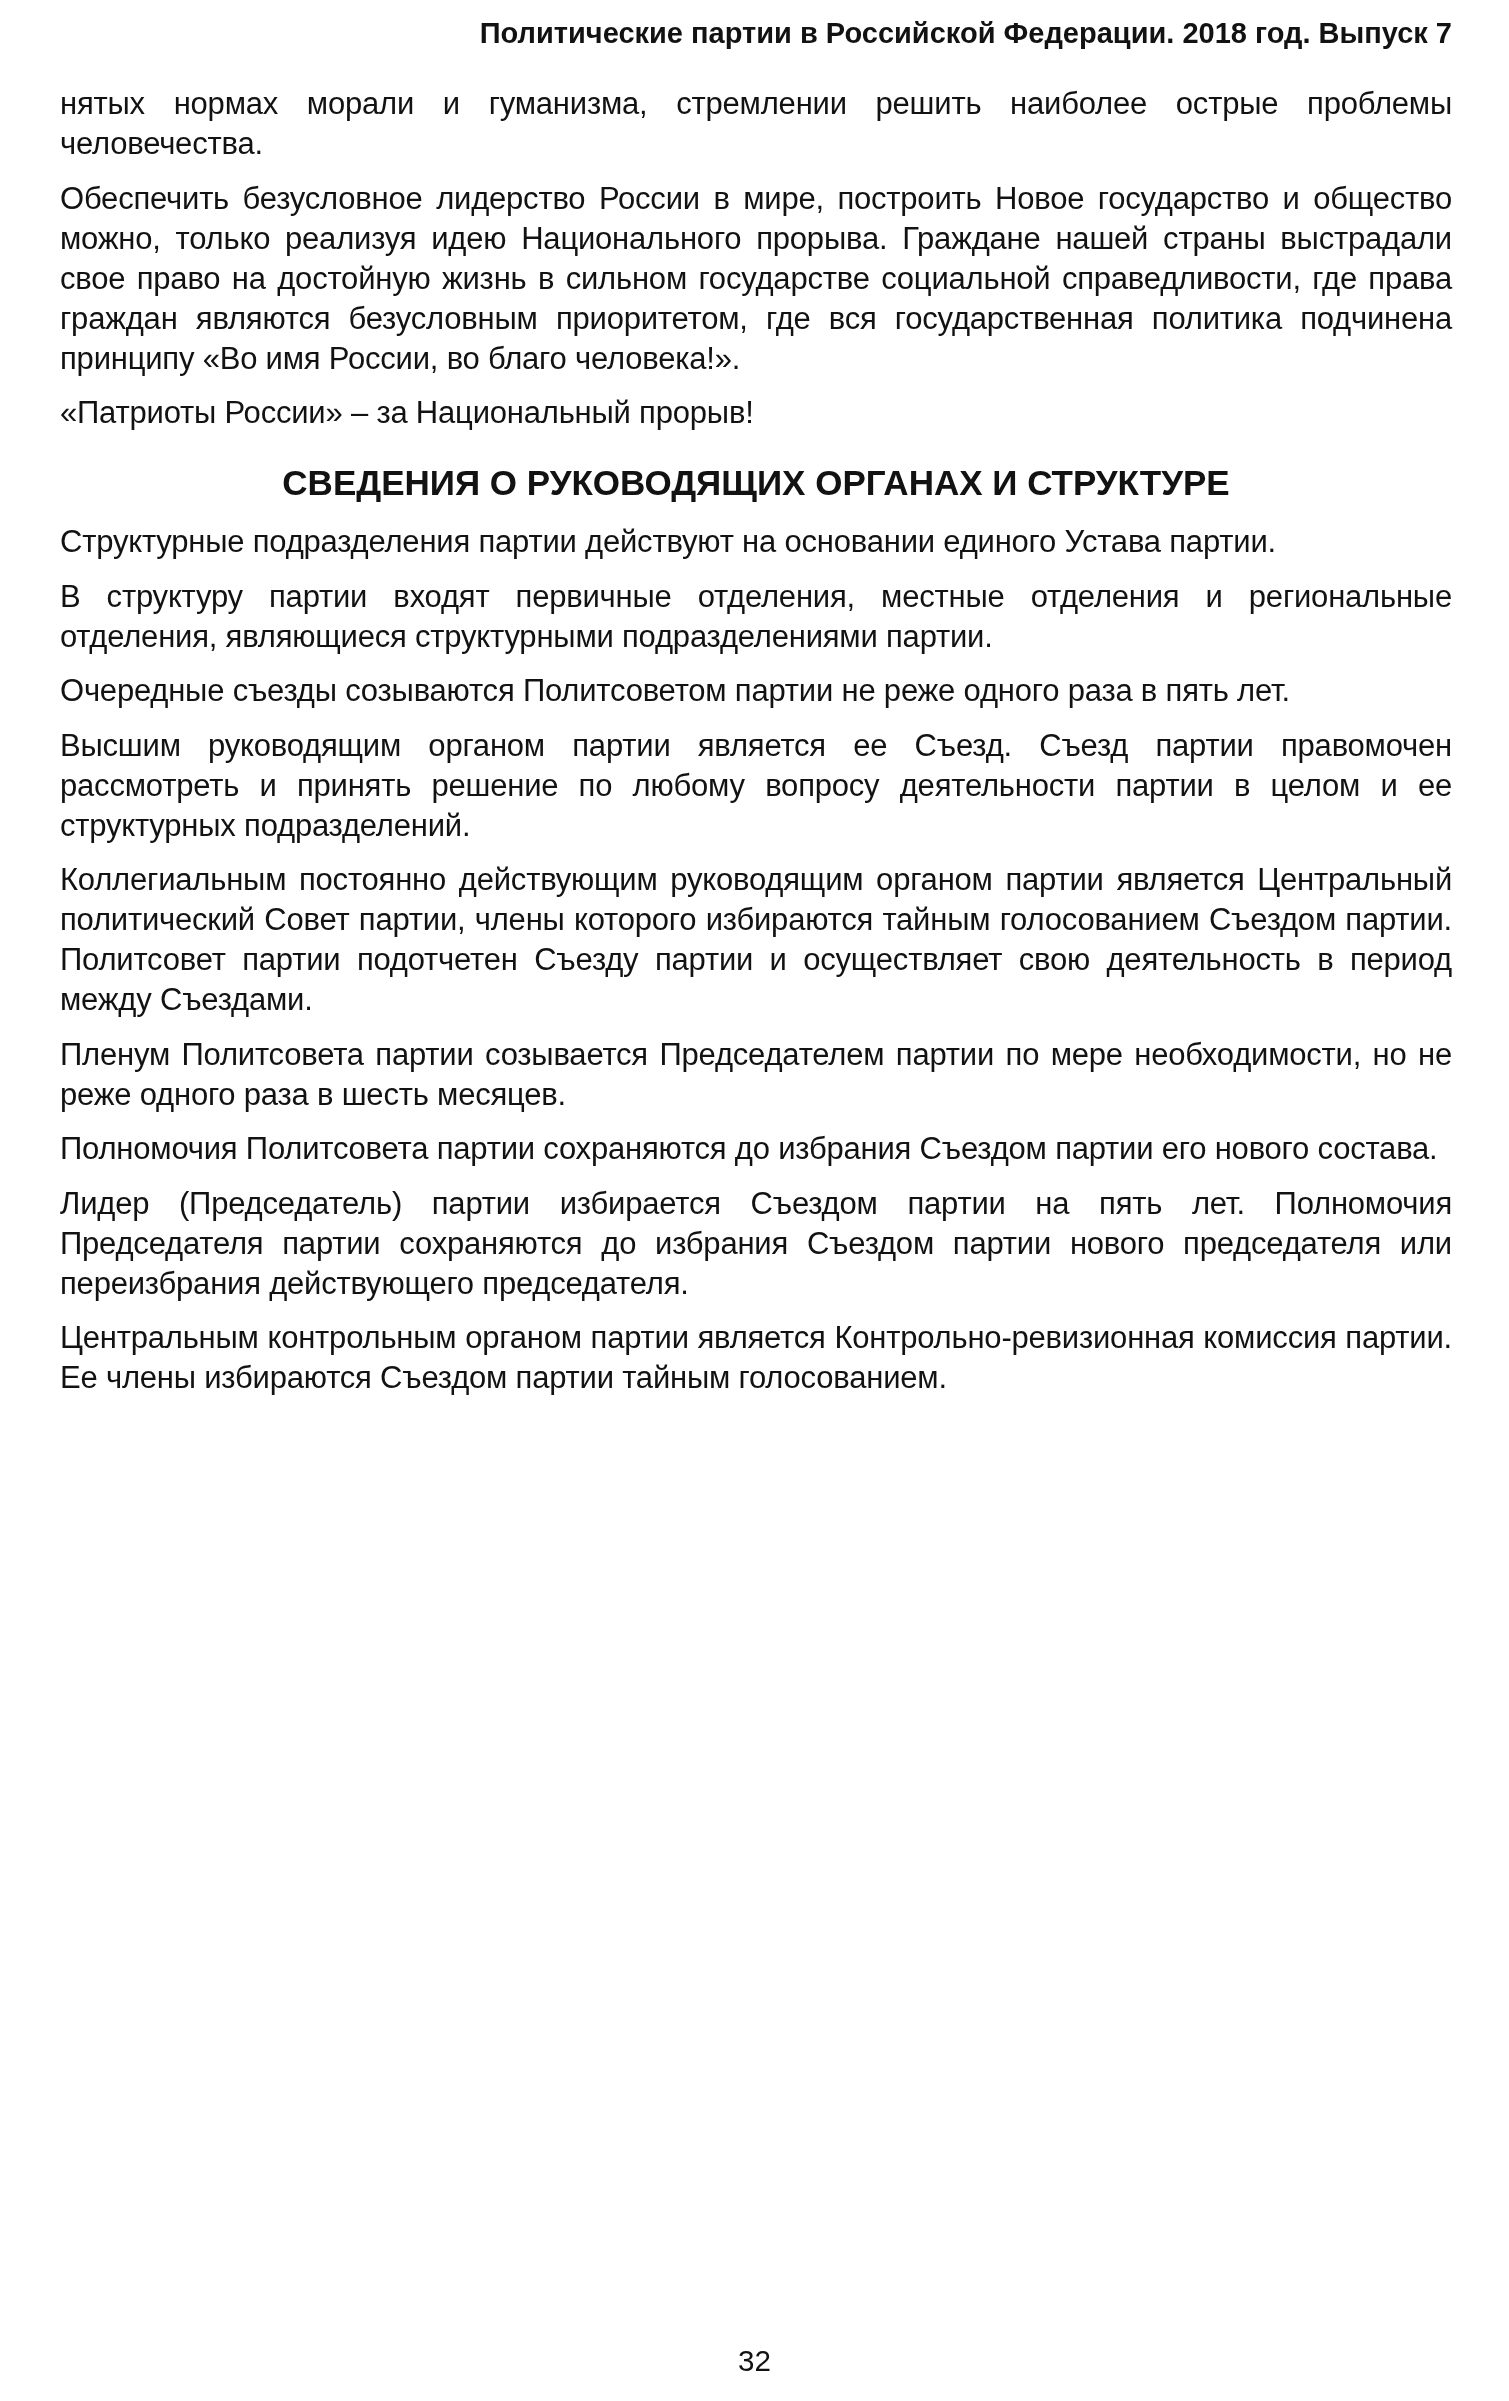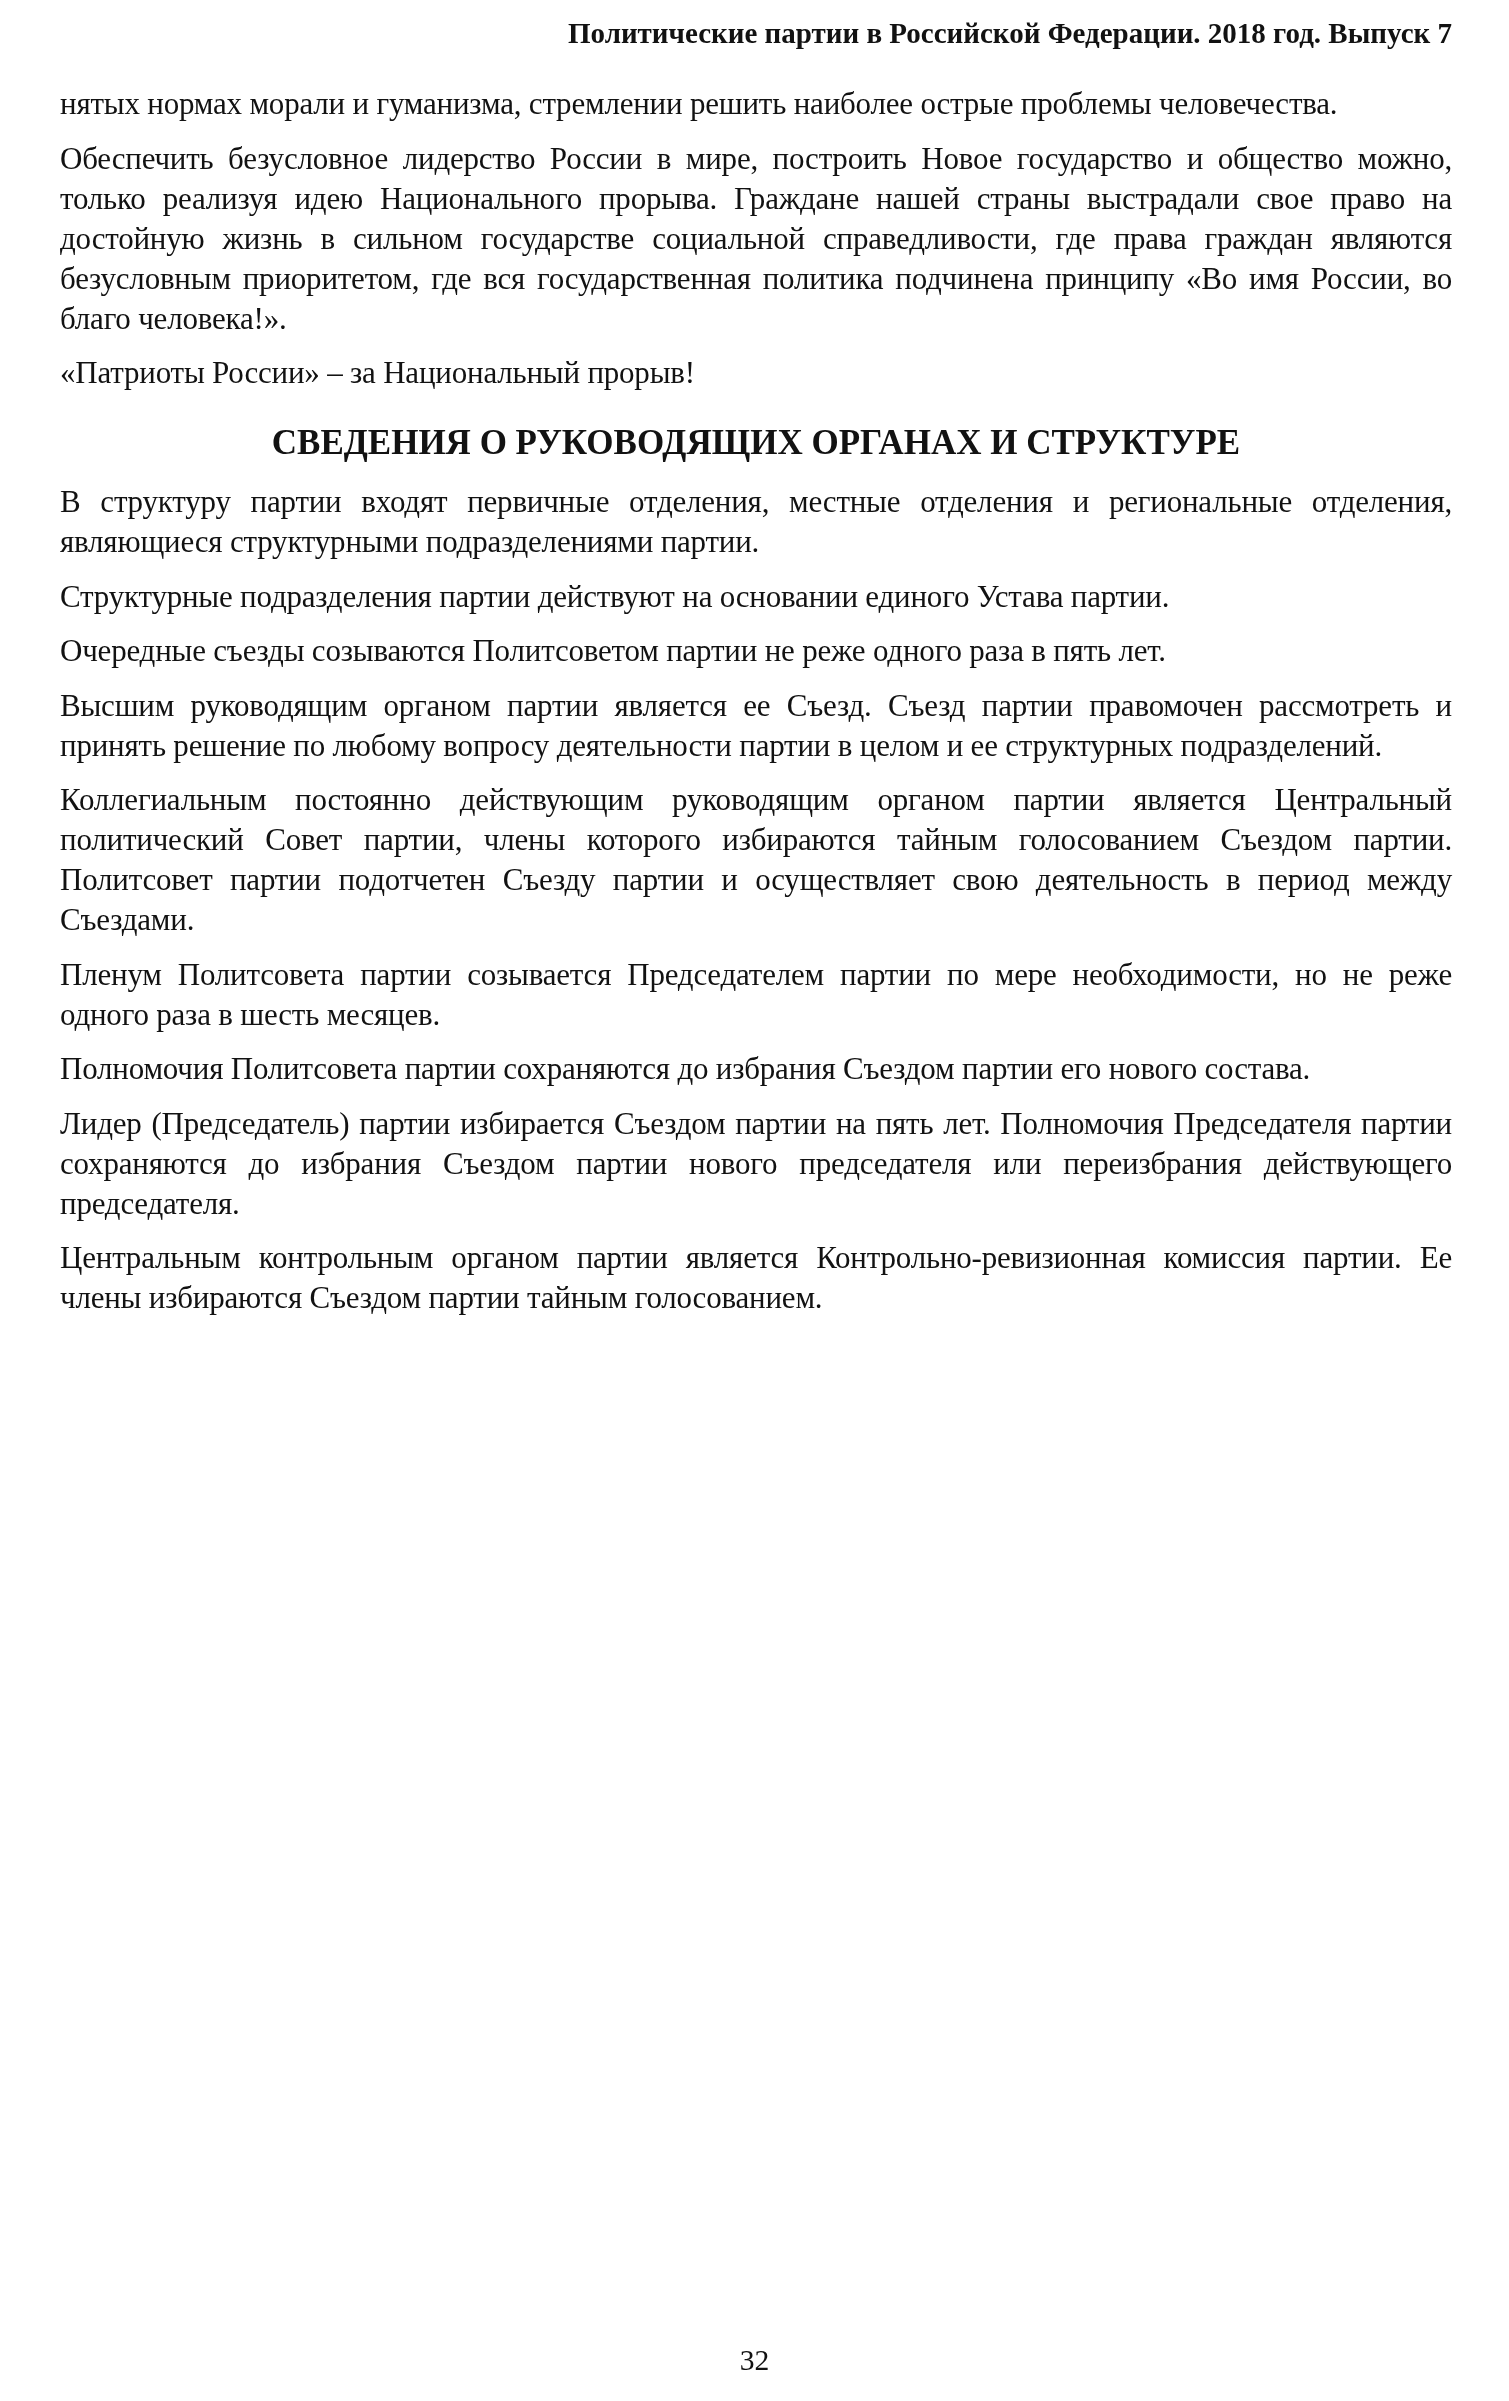--- a/index.html
+++ b/index.html
@@ -6,21 +6,21 @@
     margin: 0;
     padding: 0;
     background: #ffffff;
   }
   .page {
     position: relative;
     width: 1509px;
     height: 2401px;
     background: #ffffff;
     color: #121212;
-    font-family: Liberation Serif, serif;
+    font-family: Liberation Sans, sans-serif;
     box-sizing: border-box;
     overflow: hidden;
   }
   .content {
     padding: 0 57px 0 60px;
   }
   .running-header {
     padding-top: 16.3px;
     text-align: right;
     font-weight: bold;
@@ -67,22 +67,22 @@
 
       <div>
           <p class="para">нятых нормах морали и гуманизма, стремлении решить наиболее острые проблемы человечества.</p>
           <p class="para">Обеспечить безусловное лидерство России в мире, построить Новое государство и общество можно, только реализуя идею Национального прорыва. Граждане нашей страны выстрадали свое право на достойную жизнь в сильном государстве социальной справедливости, где права граждан являются безусловным приоритетом, где вся государственная политика подчинена принципу «Во имя России, во благо человека!».</p>
           <p class="para">«Патриоты России» – за Национальный прорыв!</p>
         </div>
 
       <h1 class="section-heading">СВЕДЕНИЯ О РУКОВОДЯЩИХ ОРГАНАХ И СТРУКТУРЕ</h1>
 
       <div>
+          <p class="para">Структурные подразделения партии действуют на основании единого Устава партии.</p>
           <p class="para">В структуру партии входят первичные отделения, местные отделения и региональные отделения, являющиеся структурными подразделениями партии.</p>
-          <p class="para">Структурные подразделения партии действуют на основании единого Устава партии.</p>
           <p class="para">Очередные съезды созываются Политсоветом партии не реже одного раза в пять лет.</p>
           <p class="para">Высшим руководящим органом партии является ее Съезд. Съезд партии правомочен рассмотреть и принять решение по любому вопросу деятельности партии в целом и ее структурных подразделений.</p>
           <p class="para">Коллегиальным постоянно действующим руководящим органом партии является Центральный политический Совет партии, члены которого избираются тайным голосованием Съездом партии. Политсовет партии подотчетен Съезду партии и осуществляет свою деятельность в период между Съездами.</p>
           <p class="para">Пленум Политсовета партии созывается Председателем партии по мере необходимости, но не реже одного раза в шесть месяцев.</p>
           <p class="para">Полномочия Политсовета партии сохраняются до избрания Съездом партии его нового состава.</p>
           <p class="para">Лидер (Председатель) партии избирается Съездом партии на пять лет. Полномочия Председателя партии сохраняются до избрания Съездом партии нового председателя или переизбрания действующего председателя.</p>
           <p class="para">Центральным контрольным органом партии является Контрольно-ревизионная комиссия партии. Ее члены избираются Съездом партии тайным голосованием.</p>
         </div>
 
     </div>

